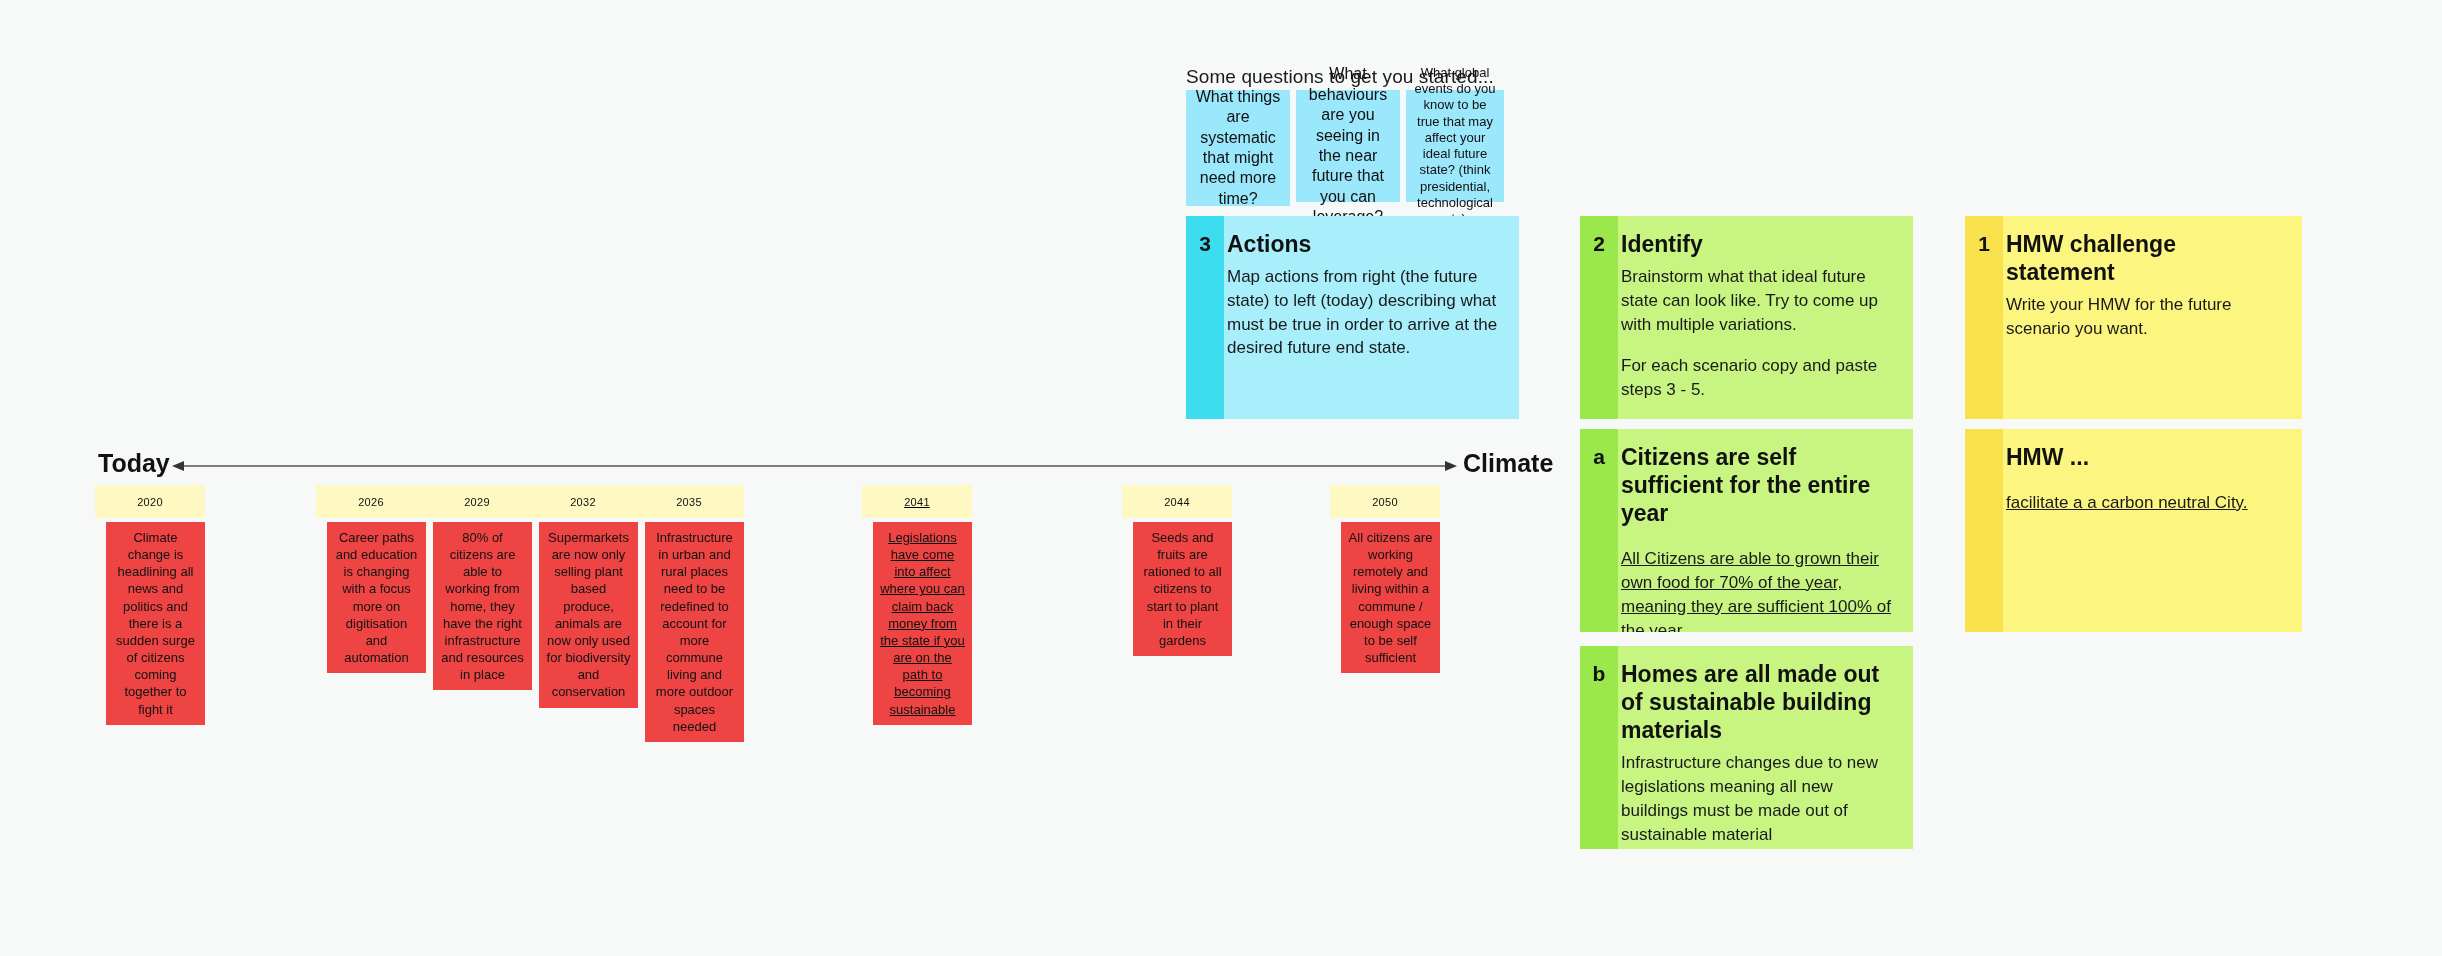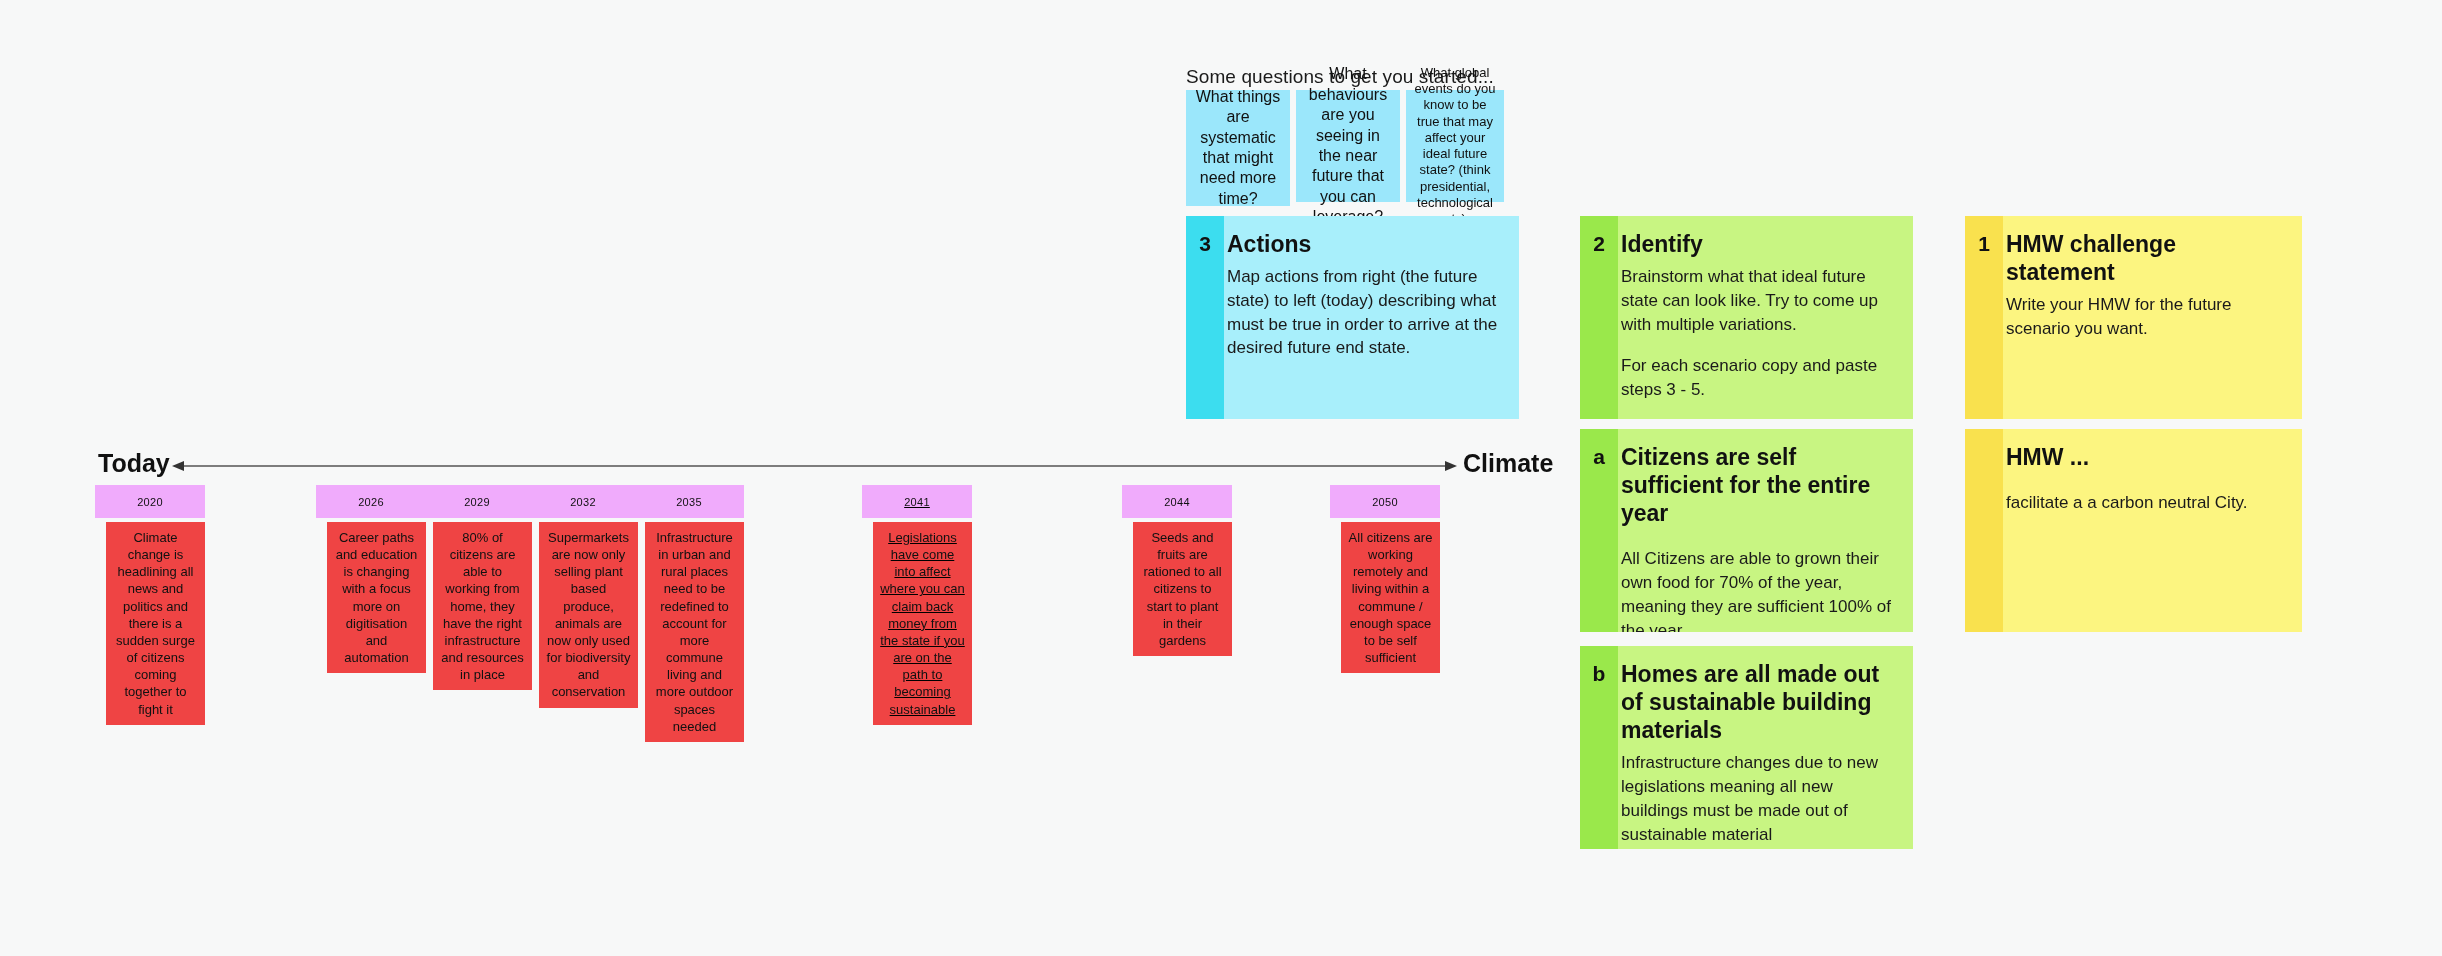--- a/index.html
+++ b/index.html
@@ -46,21 +46,21 @@
   }
   .card .body { flex: 1; padding: 14px 20px 14px 3px; }
   .card .body h2 {
     font-size: 23px; font-weight: bold; color: #111;
     line-height: 1.22; margin-bottom: 7px;
   }
   .card .body p {
     font-size: 17px; line-height: 1.4; color: #1A1A1A;
   }
   .card .body p.em { margin-top: 18px; }
-  .card .body p.gap { margin-top: 20px; }
+  .card .body p.gap { margin-top: 20px; text-decoration: underline; }
 
   .cyan  .stripe { background: #3CDDEF; }
   .cyan  { background: #A8EFFB; }
   .green .stripe { background: #9AE84B; }
   .green { background: #C8F582; }
   .yellow .stripe { background: #F9E14E; }
   .yellow { background: #FCF580; }
 
   
   #card-actions  { left: 1186px; top: 216px; width: 333px; height: 203px; }
@@ -79,21 +79,21 @@
     position: absolute; left: 1463px; top: 449px;
     font-size: 25px; font-weight: bold; color: #111;
   }
   #timeline-axis {
     position: absolute; left: 172px; top: 455px;
     width: 1285px; height: 22px;
   }
 
   .tl-col { position: absolute; width: 110px; }
   .tl-year {
-    background: #f0abfc;
+    background: #fef9c3;
     height: 33px;
     display: flex; align-items: center; justify-content: center;
     font-size: 11px; color: #111; letter-spacing: .3px;
   }
   .tl-text {
     background: #ef4444;
     margin-top: 4px;
     min-height: 92px;
     padding: 7px 7px;
     font-size: 13px; line-height: 1.32;

